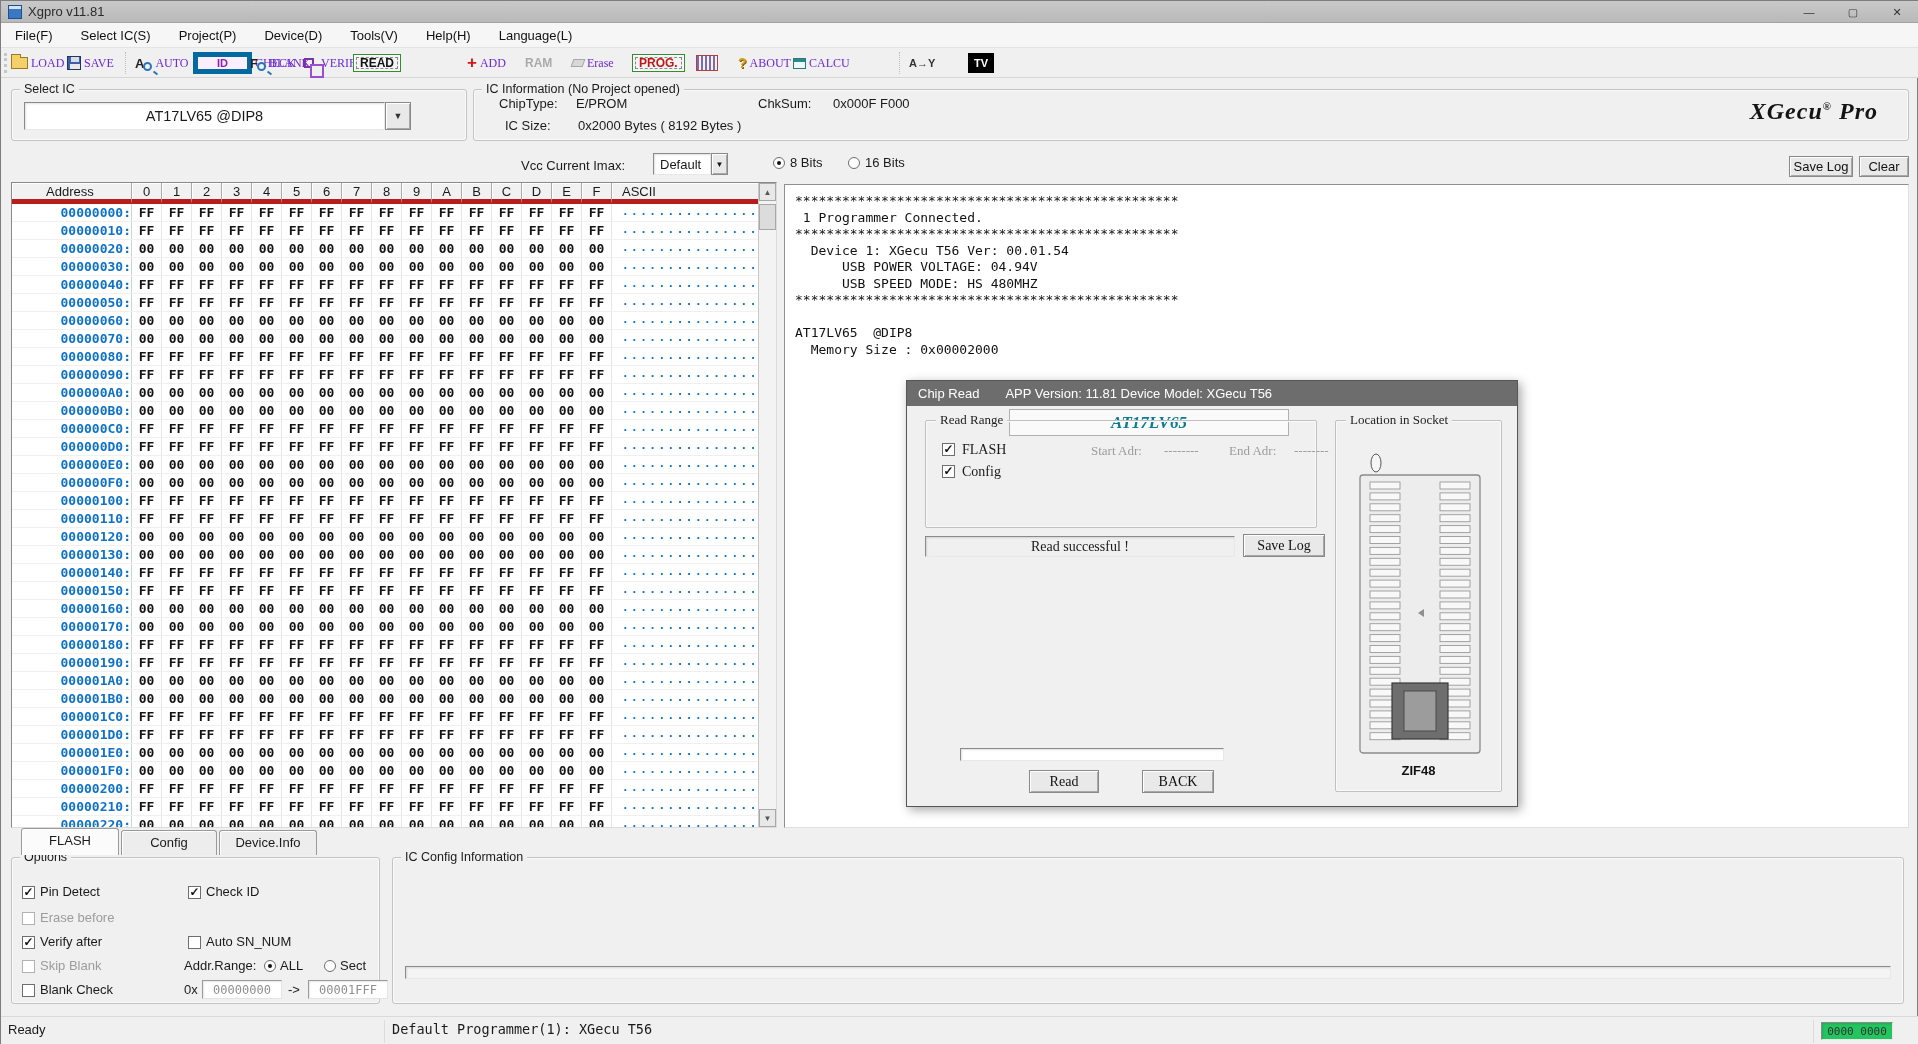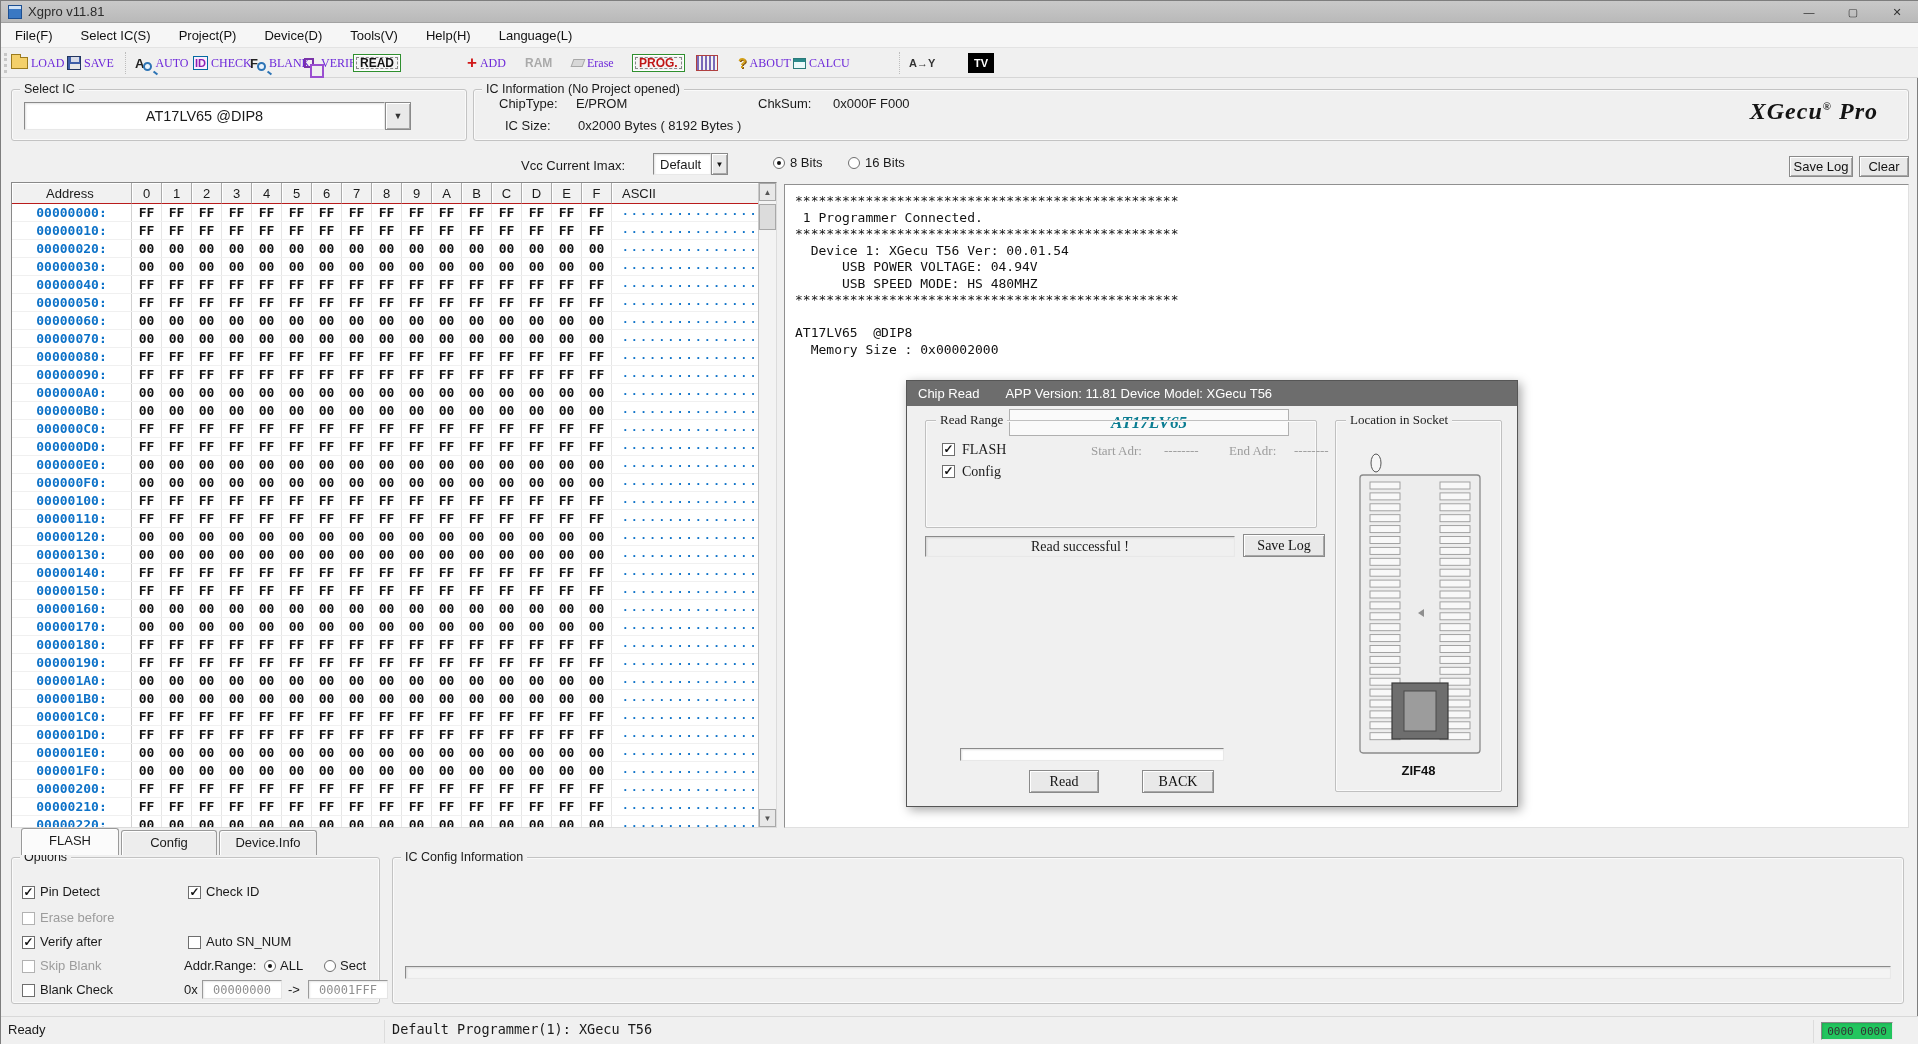--- a/index.html
+++ b/index.html
@@ -33,21 +33,21 @@
   .grip { position:absolute; left:3px; top:5px; width:3px; height:20px; border-left:3px dotted #c7c7c7; }
   .icon-folder { width:17px; height:12px; background:#f4d06a; border:1px solid #9c7b1d; position:relative; }
   .icon-folder::before { content:""; position:absolute; left:-1px; top:-4px; width:8px; height:3px;
     background:#f4d06a; border:1px solid #9c7b1d; border-bottom:none; }
   .icon-floppy { width:14px; height:14px; background:#3f5fa8; border:1px solid #22355f; position:relative; }
   .icon-floppy::before { content:""; position:absolute; left:3px; top:0; width:8px; height:5px; background:#d8dce8; }
   .icon-floppy::after { content:""; position:absolute; left:2px; bottom:0; width:10px; height:5px; background:#e8e8e8; }
   .icon-letter { font-weight:bold; font-size:13px; color:#222; }
   .icon-mag { width:9px; height:9px; border:2px solid #2d74b5; border-radius:50%; position:relative; background:#eaf4fd; margin-left:-4px; margin-top:6px; }
   .icon-mag::after { content:""; position:absolute; left:8px; top:8px; width:5px; height:2px; background:#2d74b5; transform:rotate(40deg); }
-  .icon-id { font-weight:bold; font-size:11px; color:#8c1fb4; border:1px solid #0369a1; padding:0 1px; background:#fbeefd; }
+  .icon-id { font-weight:bold; font-size:11px; color:#8c1fb4; border:5px solid #0369a1; padding:0 19px; background:#fbeefd; }
   .icon-verify { width:10px; height:10px; border:2px solid #7a33a8; position:relative; margin-right:4px; }
   .icon-verify::after { content:""; position:absolute; left:4px; top:4px; width:10px; height:10px; border:2px solid #9a4fd0; background:#f0f0f0; }
   .boxbtn { border:1px solid #2f8f2f; background:#f4f4f4; padding:1px 6px; font-weight:bold; font-size:12px;
     box-shadow:inset 0 0 0 1px #fff; outline:1px dashed #888; outline-offset:-4px; }
   .boxbtn.readtxt { color:#111; }
   .boxbtn.progtxt { color:#c01616; }
   .icon-plus { color:#d01818; font-weight:bold; font-size:17px; line-height:14px; }
   .icon-ram { color:#aaaaaa; font-weight:bold; font-size:12px; }
   .icon-eraser { width:12px; height:8px; background:#d8d8d8; border:1px solid #a8a8a8; transform:skewX(-20deg); }
   .icon-stripes { width:22px; height:16px; border:1px solid #b04040;
@@ -76,29 +76,29 @@
   .radio { position:absolute; width:12px; height:12px; border:1px solid #6e6e6e; border-radius:50%; background:#fff; }
   .radio.sel::after { content:""; position:absolute; inset:3px; background:#111; border-radius:50%; }
   .radio.dis { border-color:#b2b2b2; }
   .lbl { position:absolute; font-size:13px; white-space:nowrap; }
   .lbl.gray { color:#9c9c9c; }
 
   
   .hexpanel { position:absolute; left:10px; top:181px; width:766px; height:646px;
     background:#fff; border:1px solid #898989; border-right-color:#dcdcdc; border-bottom-color:#dcdcdc; overflow:hidden; }
   .hexheader { position:absolute; left:0; top:0; width:748px; height:21px; display:flex; }
-  .hcell { height:21px; background:#f1f1f1; border-right:1px solid #ababab; border-bottom:1px solid #b91c1c;
+  .hcell { height:21px; background:#f1f1f1; border-right:1px solid #ababab; border-bottom:5px solid #b91c1c;
     box-shadow:inset 1px 1px 0 #fff; font-size:13px; display:flex; align-items:center; justify-content:center; }
   .hcell.addr { width:120px; justify-content:flex-start; padding-left:34px; }
   .hcell.byte { width:30px; }
   .hcell.ascii { width:148px; justify-content:flex-start; padding-left:10px; }
   .hexbody { position:absolute; left:0; top:21px; width:748px; height:625px; overflow:hidden;
     font-family:"DejaVu Sans Mono", monospace; }
   .hexrow { display:flex; height:18px; line-height:17px; border-bottom:1px solid #f0f0f0; }
-  .cell-addr { width:120px; color:#0d72c8; font-weight:bold; font-size:13px; text-align:center; border-right:1px solid #d2d2d2; }
+  .cell-addr { width:120px; color:#0d72c8; font-weight:bold; font-size:13px; text-align:right; border-right:1px solid #d2d2d2; }
   .cell-byte { width:30px; color:#141414; font-weight:bold; font-size:13px; text-align:center; border-right:1px solid #e6e6e6; }
   .cell-ascii { width:148px; color:#0d72c8; font-weight:bold; font-size:11px; letter-spacing:2.5px; padding-left:10px; line-height:15px; }
   .vscroll { position:absolute; right:0; top:0; width:18px; height:644px; background:#f3f3f3; border-left:1px solid #c9c9c9; }
   .sbtn { position:absolute; left:0; width:17px; height:18px; background:#e8e8e8; border:1px solid #a8a8a8;
     font-size:8px; color:#555; display:flex; align-items:center; justify-content:center; }
   .sthumb { position:absolute; left:0; top:21px; width:17px; height:26px; background:#dcdcdc; border:1px solid #a8a8a8; }
 
   
   .logpanel { position:absolute; left:783px; top:183px; width:1125px; height:644px;
     background:#fff; border:1px solid #909090; border-right-color:#e0e0e0; border-bottom-color:#e0e0e0; overflow:hidden; }

